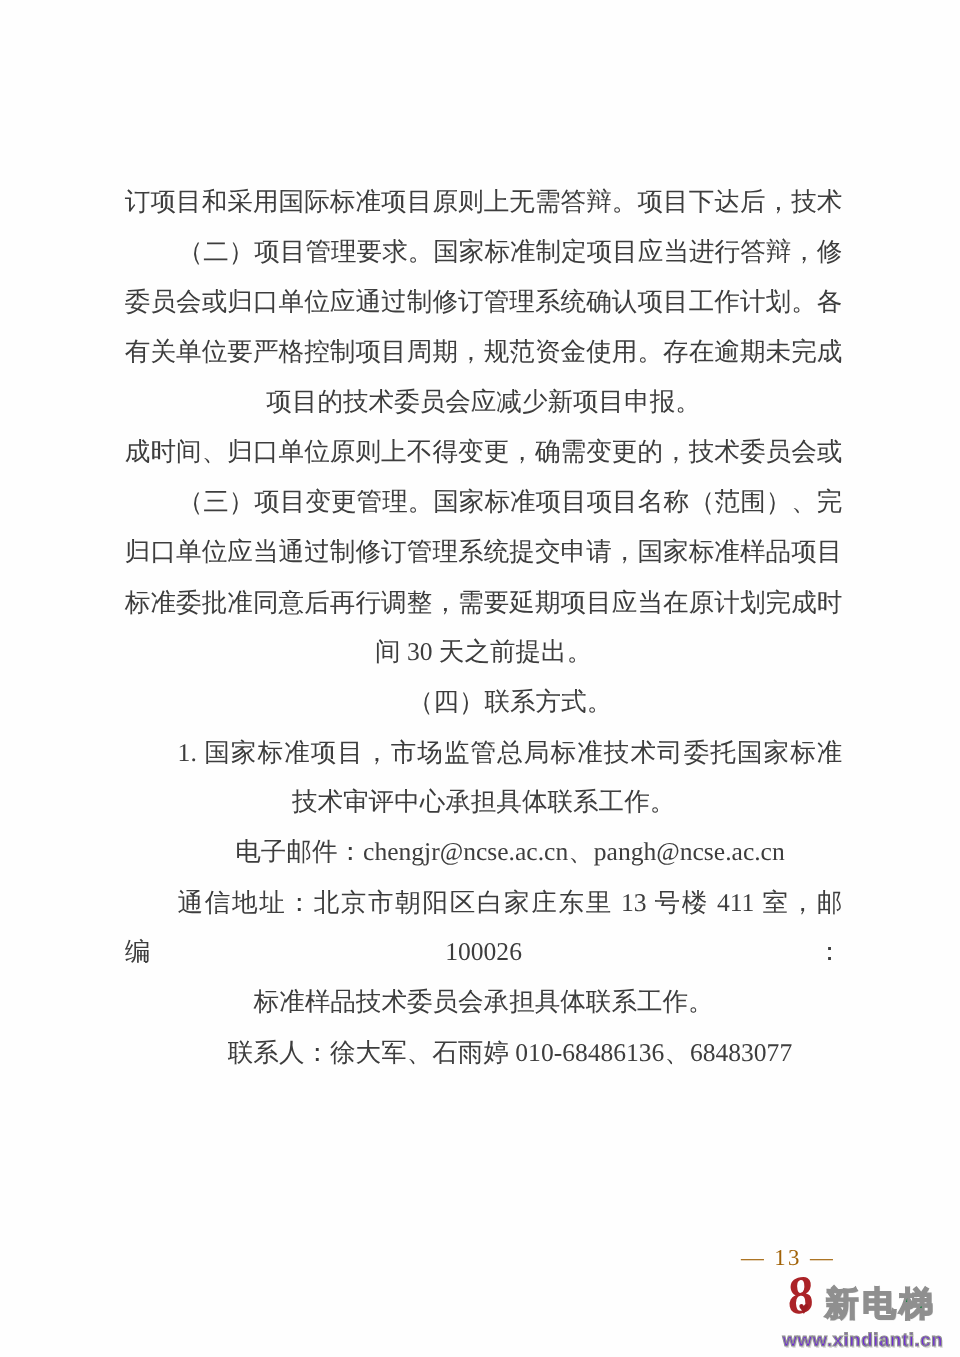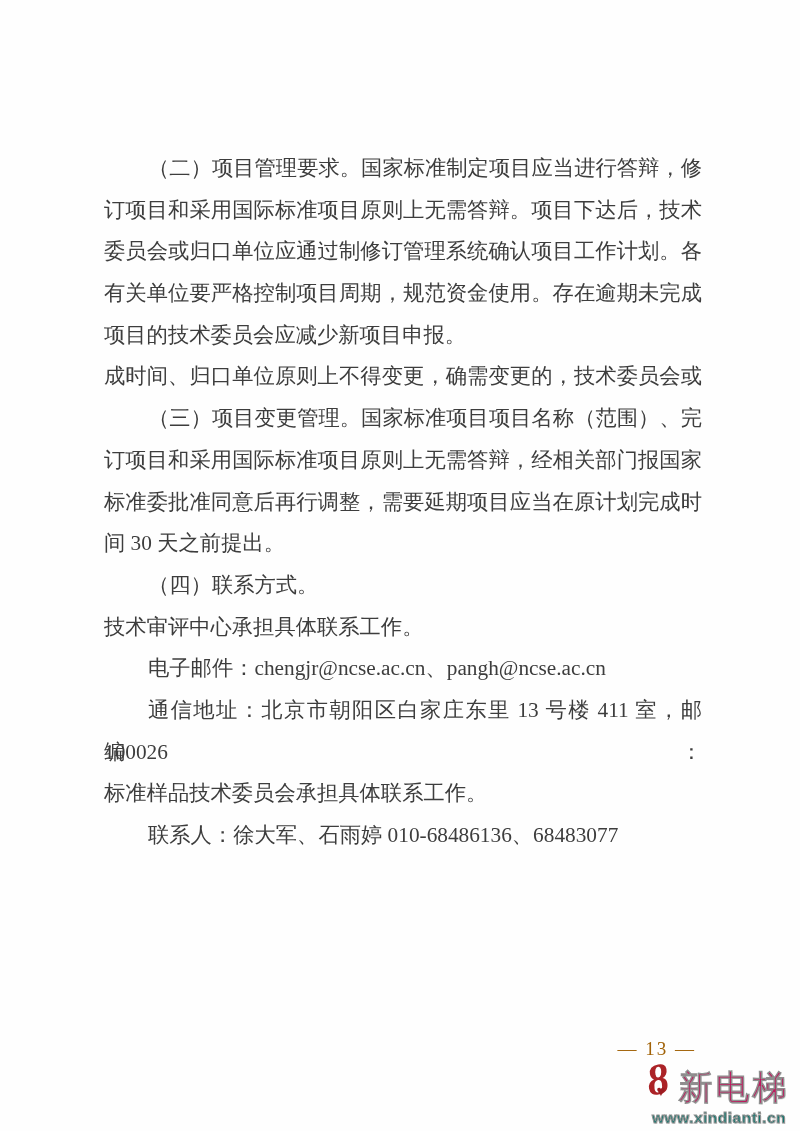--- a/index.html
+++ b/index.html
@@ -16,21 +16,21 @@
   
   .doc {
     position: absolute;
     left: 104px; top: 148px; width: 598px;
     font-size: 21.3px;
     color: #3d3d3d;
   }
   .line {
     height: 41.7px; line-height: 41.7px;
     white-space: nowrap;
-    text-align: left;
+    text-align: center;
   }
   .line.just {
     white-space: normal;
     text-align: justify;
     text-align-last: justify;
   }
   .line.indent { text-indent: 44px; }
 
   
   .pageno {
@@ -61,52 +61,53 @@
     font-size: 44px; line-height: 44px;
     font-style: italic; font-weight: bold;
     font-family: "Liberation Serif", "DejaVu Serif", serif;
     transform: rotate(-10deg);
   }
   .heart {
     position: absolute; left: 8px; top: 21px;
     font-size: 15px; line-height: 15px;
   }
   .wm-name {
-    font-size: 34px; font-weight: normal;
+    font-size: 28px; font-weight: bold;
     letter-spacing: 3px; line-height: 38px;
     -webkit-text-stroke: 1.4px #8f8f8f;
-    color: #be185d;
+    color: #15803d;
     text-shadow: 1px 1px 0 #d9d9d9;
   }
   .wm-site {
     margin-top: 3px;
     font-size: 15.5px; font-weight: bold;
     letter-spacing: 0.5px;
     -webkit-text-stroke: 1px #909090;
-    color: #0f766e;
+    color: #6d28d9;
     text-shadow: 1px 1px 0 #dcdcdc;
   }
 </style>
 </head>
 <body>
 
 <div class="page">
 
   <div class="doc" id="doc-body" style="color: rgb(61, 61, 61);">
+      <div class="line just">订项目和采用国际标准项目原则上无需答辩。项目下达后，技术</div>
       <div class="line indent just">（二）项目管理要求。国家标准制定项目应当进行答辩，修</div>
-      <div class="line just">订项目和采用国际标准项目原则上无需答辩。项目下达后，技术</div>
       <div class="line just">委员会或归口单位应通过制修订管理系统确认项目工作计划。各</div>
       <div class="line just">有关单位要严格控制项目周期，规范资金使用。存在逾期未完成</div>
       <div class="line">项目的技术委员会应减少新项目申报。</div>
       <div class="line just">成时间、归口单位原则上不得变更，确需变更的，技术委员会或</div>
       <div class="line indent just">（三）项目变更管理。国家标准项目项目名称（范围）、完</div>
-      <div class="line just">订项目和采用国际标准项目原则上无需答辩，经相关部门报国家</div>
+      <div class="line just">归口单位应当通过制修订管理系统提交申请，国家标准样品项目</div>
       <div class="line just">标准委批准同意后再行调整，需要延期项目应当在原计划完成时</div>
       <div class="line">间 30 天之前提出。</div>
       <div class="line indent">（四）联系方式。</div>
+      <div class="line indent just">1. 国家标准项目，市场监管总局标准技术司委托国家标准</div>
       <div class="line">技术审评中心承担具体联系工作。</div>
       <div class="line indent">电子邮件：chengjr@ncse.ac.cn、pangh@ncse.ac.cn</div>
       <div class="line indent just">通信地址：北京市朝阳区白家庄东里 13 号楼 411 室，邮编：</div>
       <div class="line">100026</div>
       <div class="line">标准样品技术委员会承担具体联系工作。</div>
       <div class="line indent">联系人：徐大军、石雨婷 010-68486136、68483077</div>
     </div>
 
   <div class="pageno">— 13 —</div>
 

